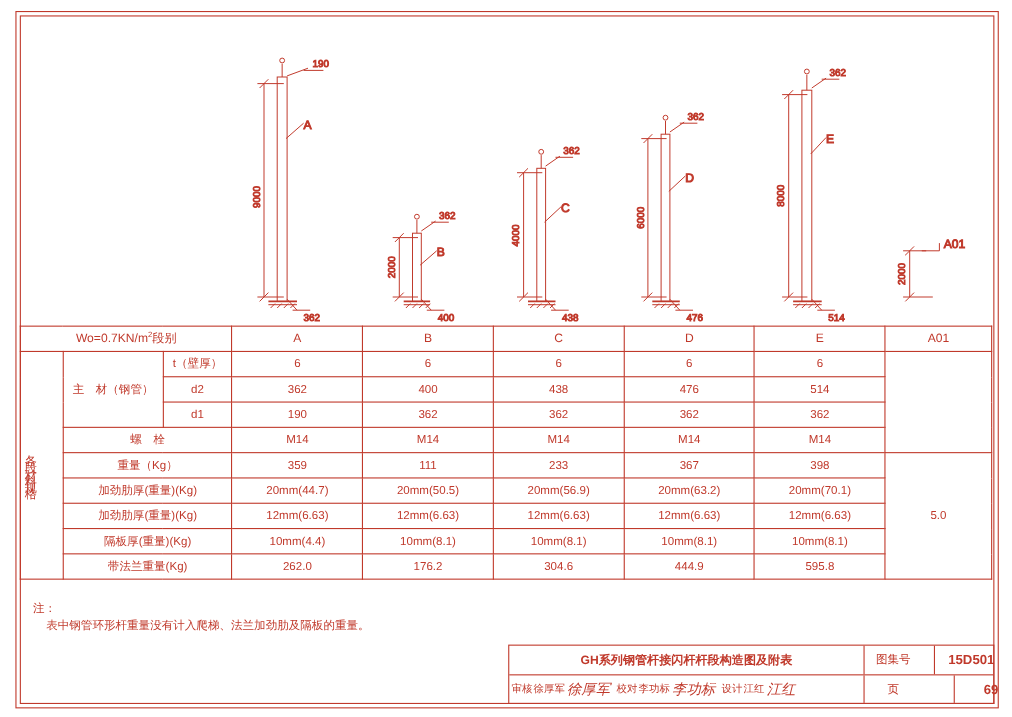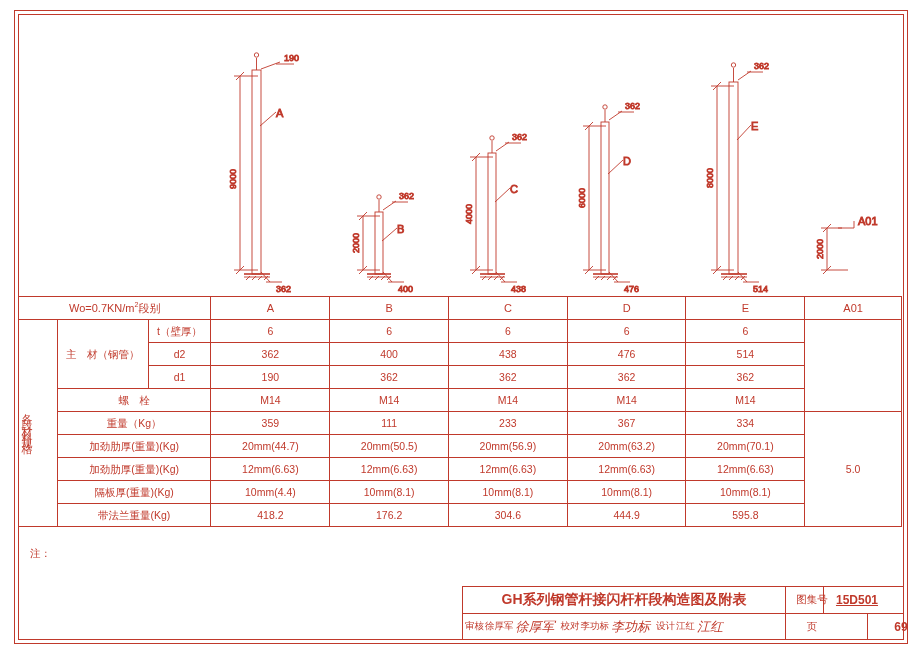--- a/index.html
+++ b/index.html
@@ -28,23 +28,23 @@
 
   
   #notes{position:absolute;left:30px;top:545px;width:430px;font-size:10.5px;line-height:1.55;color:#c0392b;}
   #notes .nt{margin:0;}
   #notes .indent{padding-left:12px;}
 
   
   #titleblock{position:absolute;left:462px;top:586px;width:440px;height:52px;border:1.2px solid #c0392b;}
   #tb-row1{position:relative;height:26px;border-bottom:1.2px solid #c0392b;}
   #tb-row2{position:relative;height:25px;}
-  .tb-main{position:absolute;left:0;top:0;width:322px;height:100%;display:flex;align-items:center;justify-content:center;font-size:14px;font-weight:bold;}
+  .tb-main{position:absolute;left:0;top:0;width:322px;height:100%;display:flex;align-items:center;justify-content:center;font-size:11px;font-weight:bold;}
   .tb-lbl{position:absolute;left:322px;top:0;width:52px;height:100%;border-left:1.2px solid #c0392b;display:flex;align-items:center;justify-content:center;font-size:10.5px;}
-  .tb-val{position:absolute;left:360px;top:0;width:66px;height:100%;border-left:1.2px solid #c0392b;display:flex;align-items:center;justify-content:center;font-size:12px;font-weight:bold;text-decoration:underline;}
+  .tb-val{position:absolute;left:386px;top:0;width:66px;height:100%;border-left:1.2px solid #c0392b;display:flex;align-items:center;justify-content:center;font-size:12px;font-weight:bold;}
   .sig-wrap{position:absolute;left:0;top:0;width:322px;height:100%;display:flex;align-items:flex-start;font-size:9.5px;}
   .sig-unit{display:flex;align-items:center;height:100%;padding:0 2px;}
   .sig-name{padding-left:1px;}
   .sig-mark{font-family:"Liberation Serif","DejaVu Serif",serif;font-style:italic;font-size:13px;padding:0 2px;}
   .pagelbl{position:absolute;left:322px;top:0;width:52px;height:100%;border-left:1.2px solid #c0392b;display:flex;align-items:center;justify-content:center;font-size:10.5px;}
   .pageval{position:absolute;left:360px;top:0;width:66px;height:100%;border-left:1.2px solid #c0392b;display:flex;align-items:center;justify-content:center;font-size:12px;font-weight:bold;margin-left:44px;}
   .dimtxt{font-size:9px;fill:#c0392b;font-family:"Liberation Sans",sans-serif;}
   .dimtxt-v{font-size:9px;fill:#c0392b;font-family:"Liberation Sans",sans-serif;}
   .lbl{font-size:11px;fill:#c0392b;font-family:"Liberation Sans",sans-serif;}
 </style>
@@ -272,21 +272,21 @@
         <td>M14</td>
         <td>M14</td>
       </tr>
 
       <tr>
         <td class="l2" colspan="2">重量（Kg）</td>
         <td>359</td>
         <td>111</td>
         <td>233</td>
         <td>367</td>
-        <td>334</td>
+        <td>398</td>
         <td rowspan="5">5.0</td>
       </tr>
 
       <tr>
         <td class="l2" colspan="2">加劲肋厚(重量)(Kg)</td>
         <td>20mm(44.7)</td>
         <td>20mm(50.5)</td>
         <td>20mm(56.9)</td>
         <td>20mm(63.2)</td>
         <td>20mm(70.1)</td>
@@ -305,32 +305,33 @@
         <td class="l2" colspan="2">隔板厚(重量)(Kg)</td>
         <td>10mm(4.4)</td>
         <td>10mm(8.1)</td>
         <td>10mm(8.1)</td>
         <td>10mm(8.1)</td>
         <td>10mm(8.1)</td>
       </tr>
 
       <tr>
         <td class="l2" colspan="2">带法兰重量(Kg)</td>
-        <td>418.2</td>
+        <td>262.0</td>
         <td>176.2</td>
         <td>304.6</td>
         <td>444.9</td>
         <td>595.8</td>
       </tr>
     </tbody>
       </table>
   </div>
 
   <div id="notes">
     <p class="nt">注：</p>
+    <p class="nt indent">表中钢管环形杆重量没有计入爬梯、法兰加劲肋及隔板的重量。</p>
   </div>
 
   <div id="titleblock">
     <div id="tb-row1">
       <div class="tb-main">GH系列钢管杆接闪杆杆段构造图及附表</div>
       <div class="tb-lbl">图集号</div>
       <div class="tb-val">15D501</div>
     </div>
     <div id="tb-row2">
       <div class="sig-wrap">

